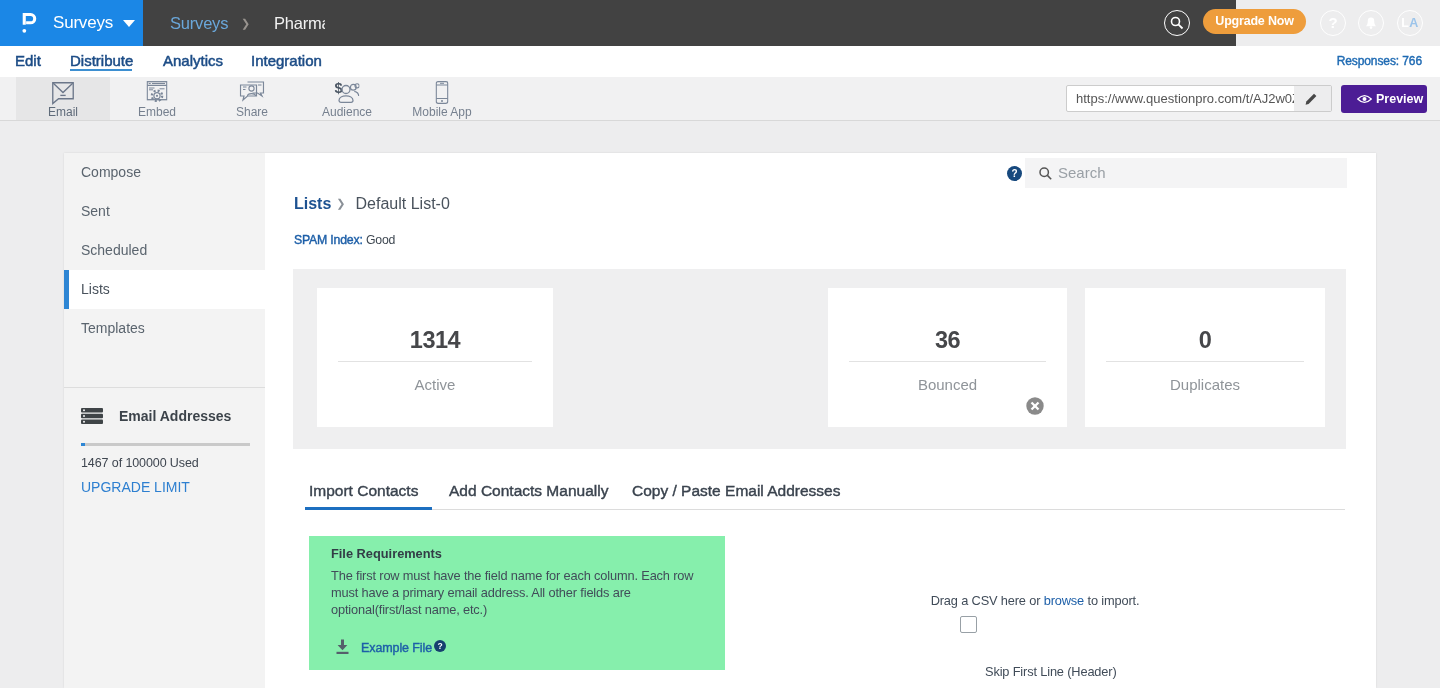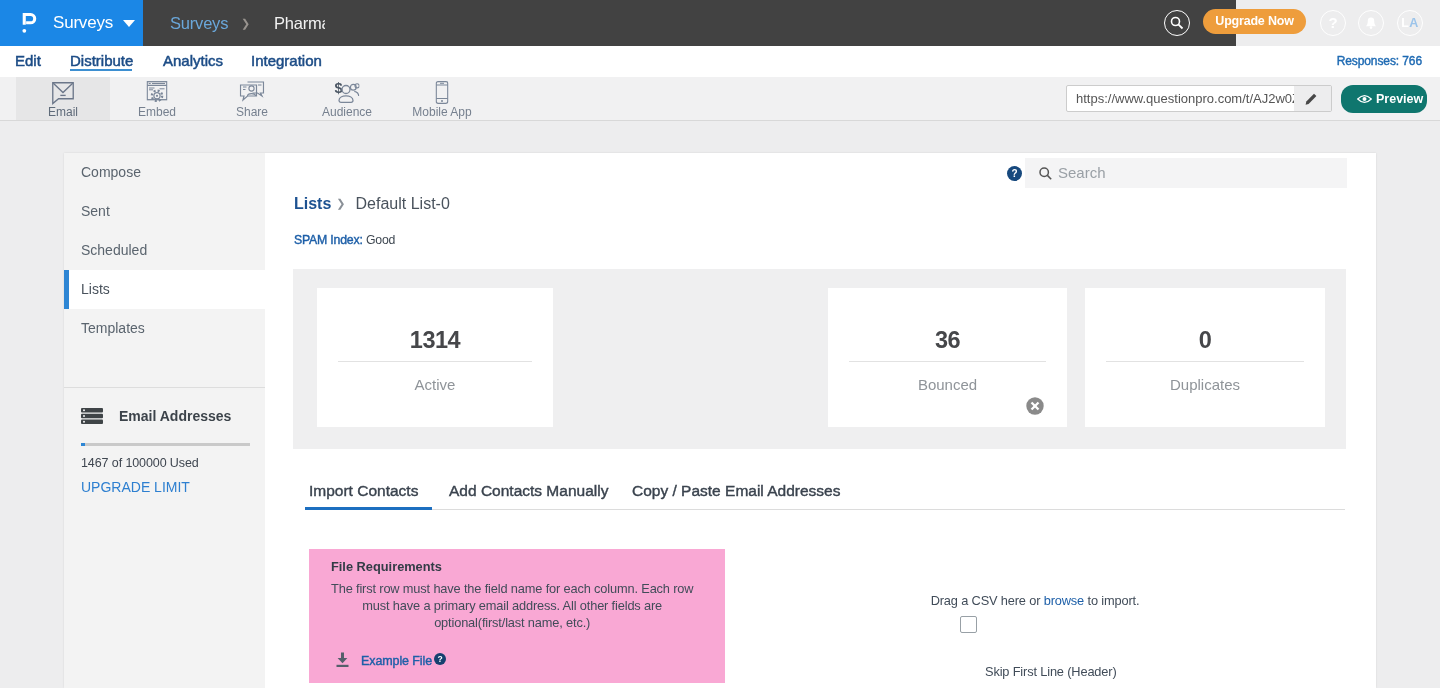--- a/index.html
+++ b/index.html
@@ -26,21 +26,21 @@
 
 
 #tb{position:absolute;left:0;top:77px;width:1440px;height:44px;background:#f1f1f2;border-bottom:1px solid #d8d8d8;}
 #tbactive{position:absolute;left:16px;top:0;width:94px;height:43px;background:#e6e6e7;}
 .tbitem{position:absolute;top:0;width:94px;height:43px;text-align:center;}
 .tbitem .lbl{position:absolute;left:0;right:0;top:28px;font-size:12px;color:#76808f;}
 .tbitem svg{position:absolute;left:50%;transform:translateX(-50%);}
 #urlbox{position:absolute;left:1066px;top:8px;width:266px;height:27px;background:#fff;border:1px solid #ccc;border-radius:2px;}
 #urltxt{position:absolute;left:9px;top:0;width:218px;overflow:hidden;white-space:nowrap;line-height:25px;font-size:13px;color:#555;}
 #pencil{position:absolute;right:0;top:0;width:37px;height:25px;background:#ededee;}
-#preview{position:absolute;left:1341px;top:8px;width:86px;height:28px;background:#0f766e;border-radius:12px;color:#fff;font-size:13px;font-weight:bold;line-height:28px;}
+#preview{position:absolute;left:1341px;top:8px;width:86px;height:28px;background:#4c1d95;border-radius:3px;color:#fff;font-size:13px;font-weight:bold;line-height:28px;}
 
 
 #card{position:absolute;left:64px;top:153px;width:1312px;height:535px;background:#fff;box-shadow:0 0 2px rgba(0,0,0,.10);}
 #nav{position:absolute;left:0;top:0;width:201px;height:535px;background:#f3f3f3;}
 .nitem{position:absolute;left:0;width:201px;height:39px;line-height:38px;padding-left:17px;font-size:14px;color:#5a646e;}
 #nactive{position:absolute;left:0;top:117px;width:201px;height:39px;background:#fff;border-left:5px solid #2e86d4;}
 #nactive span{display:block;line-height:38px;padding-left:12px;font-size:14px;color:#49525c;}
 #ndiv{position:absolute;left:0;top:234px;width:201px;height:1px;background:#ddd;}
 #eaicon{position:absolute;left:17px;top:255px;}
 #ealbl{position:absolute;left:55px;top:254px;font-size:14px;font-weight:bold;color:#3c434a;line-height:18px;}
@@ -62,21 +62,21 @@
 #spam span{color:#3f4852;}
 #panel{position:absolute;left:229px;top:116px;width:1053px;height:180px;background:#efeff0;}
 .scard{position:absolute;top:19px;height:139px;background:#fff;}
 .scard .num{position:absolute;left:0;right:0;top:39px;text-align:center;font-size:23.5px;letter-spacing:-0.5px;font-weight:bold;color:#46474a;}
 .scard .ln{position:absolute;left:21px;right:21px;top:73px;height:1px;background:#e2e2e2;}
 .scard .lb{position:absolute;left:0;right:0;top:88px;text-align:center;font-size:15px;color:#8f9499;}
 #xcirc{position:absolute;left:962px;top:244px;}
 .itab{position:absolute;top:330px;font-size:15.5px;color:#3a434e;-webkit-text-stroke:0.4px #3a434e;line-height:16px;}
 #iund{position:absolute;left:241px;top:354px;width:127px;height:3px;background:#1d6fc0;z-index:2;}
 #iline{position:absolute;left:241px;top:356px;width:1040px;height:1px;background:#dcdcdc;}
-#freq{position:absolute;left:245px;top:396px;width:416px;height:134px;background:#f9a8d4;text-align:center;}
+#freq{position:absolute;left:245px;top:383px;width:416px;height:134px;background:#86efac;}
 #freq h4{position:absolute;left:22px;top:10px;font-size:12.8px;color:#323c46;}
 #freq p{position:absolute;left:22px;top:31px;font-size:12.8px;letter-spacing:-0.15px;color:#414c59;line-height:17px;}
 #dlic{position:absolute;left:26px;top:103px;}
 #exfile{position:absolute;left:52px;top:105px;font-size:12.5px;letter-spacing:-0.1px;color:#1d5fa8;-webkit-text-stroke:0.4px #1d5fa8;line-height:14px;}
 #exq{position:absolute;left:125px;top:104px;}
 #drag{position:absolute;left:771px;top:440px;width:400px;text-align:center;font-size:12.8px;letter-spacing:-0.15px;color:#414c59;}
 #drag b{color:#1d5fa8;font-weight:normal;}
 #cbx{position:absolute;left:896px;top:463px;width:17px;height:17px;background:#fff;border:1px solid #98a0a6;border-radius:2px;}
 #cbl{position:absolute;left:921px;top:465px;font-size:12.8px;letter-spacing:-0.15px;color:#414c59;line-height:14px;margin-top:47px;}
 </style>

